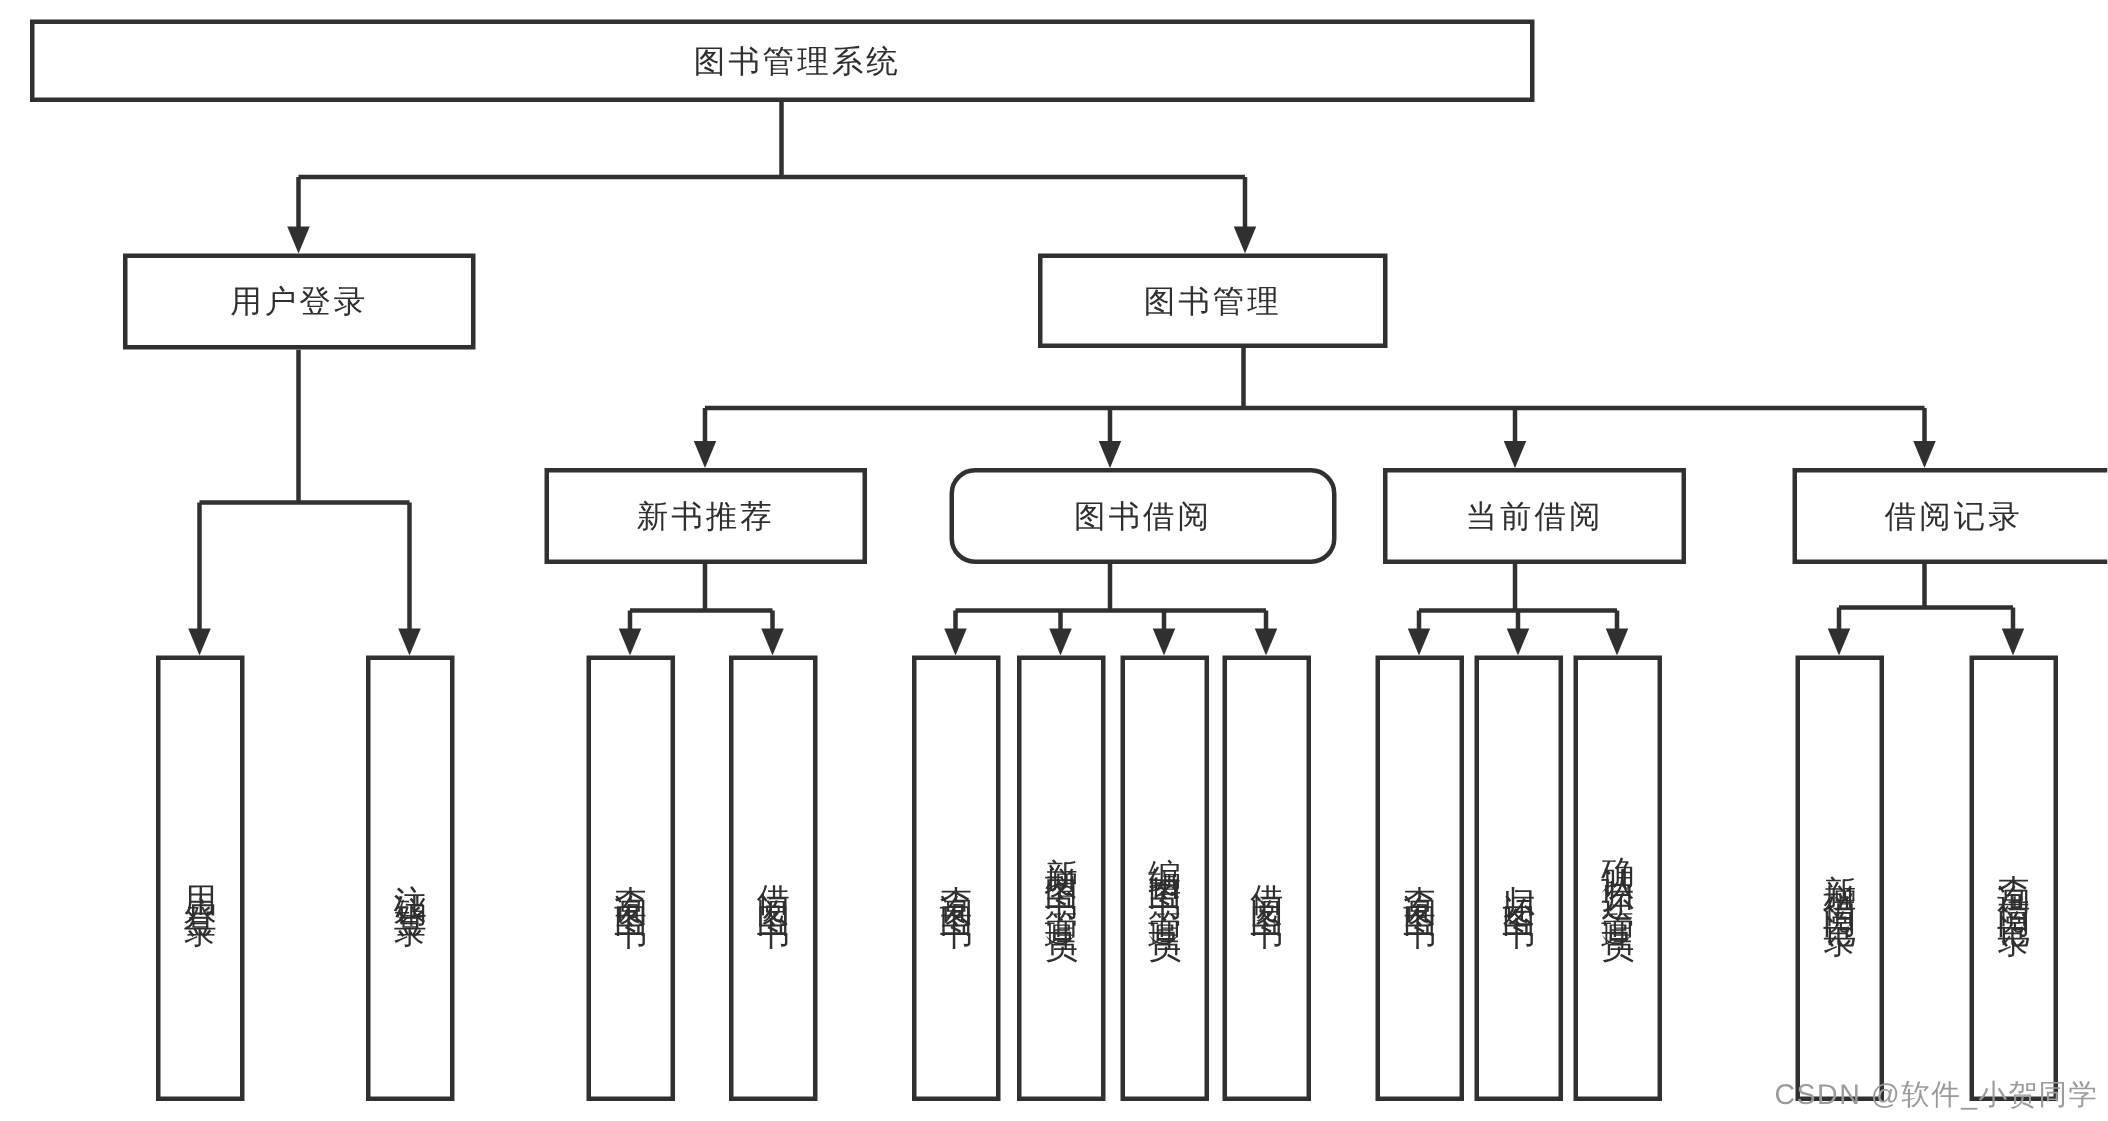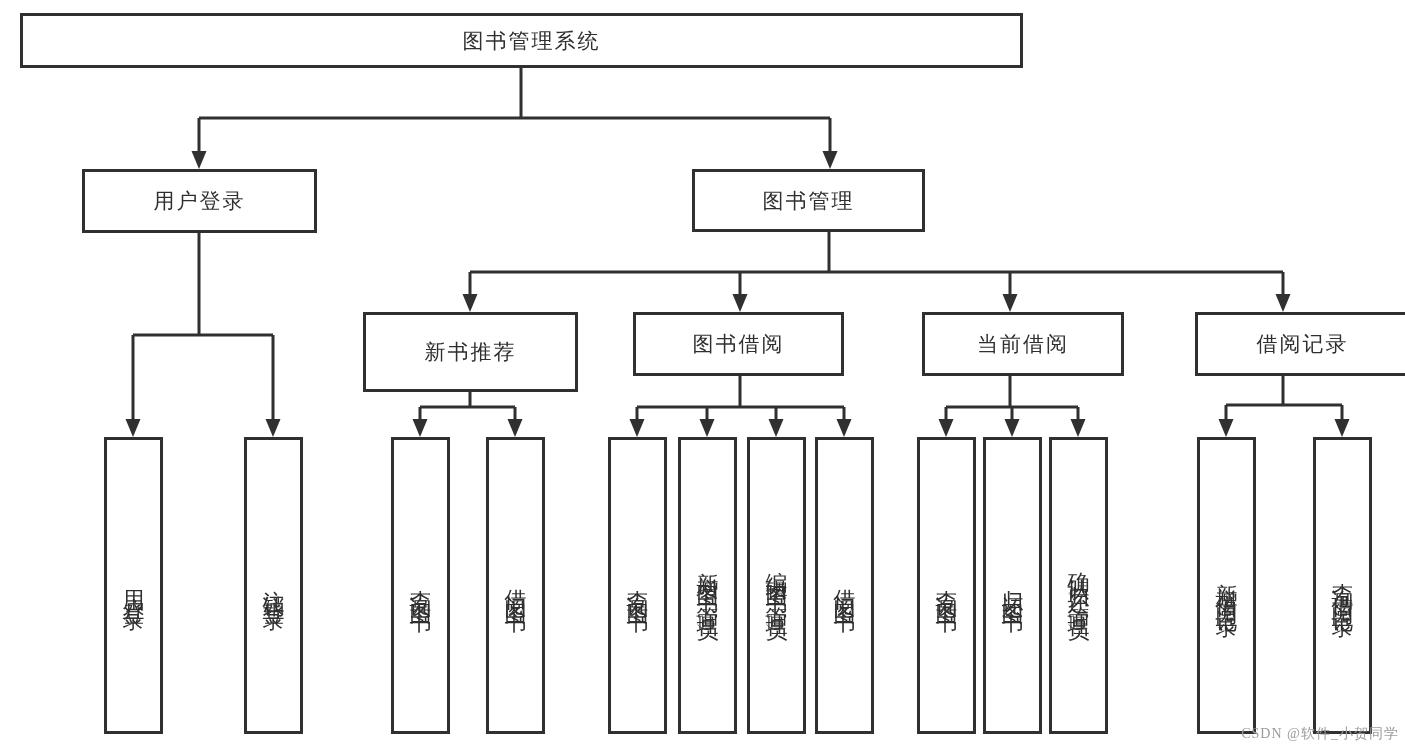--- a/index.html
+++ b/index.html
@@ -21,24 +21,23 @@
     justify-content:center;
     color:#2f2f2f;
   }
   .node.h span { font-size:21px; letter-spacing:2px; white-space:nowrap; }
   .node.v { writing-mode:vertical-rl; }
   .node.v span { font-size:22px; letter-spacing:7px; line-height:1; white-space:nowrap; }
   .watermark {
     position:absolute;
     right:6px; bottom:4px;
     color:#9b9b9b;
-    font-size:14px;
+    font-size:19px;
     letter-spacing:1px;
     white-space:nowrap;
-    font-family:Liberation Serif, serif;
   }
 </style>
 </head>
 <body>
 
 <div class="canvas">
 
   <svg class="connectors" width="1405" height="747" aria-hidden="true">
     <g stroke="#303030" stroke-width="3" fill="none">
 
@@ -83,24 +82,24 @@
     <span>图书管理系统</span>
   </div>
 
   <div class="node h" style="left:82px;top:169px;width:235px;height:64px;">
     <span>用户登录</span>
   </div>
   <div class="node h" style="left:692px;top:169px;width:233px;height:63px;">
     <span>图书管理</span>
   </div>
 
-  <div class="node h" style="left:363px;top:312px;width:215px;height:80px;">
+  <div class="node h" style="left:363px;top:312px;width:215px;height:64px;">
     <span>新书推荐</span>
   </div>
-  <div class="node h" style="left:633px;top:312px;width:211px;height:64px;">
+  <div class="node h" style="left:633px;top:312px;width:258px;height:64px;border-radius:17px;">
     <span>图书借阅</span>
   </div>
   <div class="node h" style="left:903px;top:312px;width:202px;height:64px;margin-left:19px;">
     <span>当前借阅</span>
   </div>
   <div class="node h" style="left:1176px;top:312px;width:215px;height:64px;margin-left:19px;">
     <span>借阅记录</span>
   </div>
 
   <div class="node v" style="left:104px;top:437px;width:59px;height:297px;">

